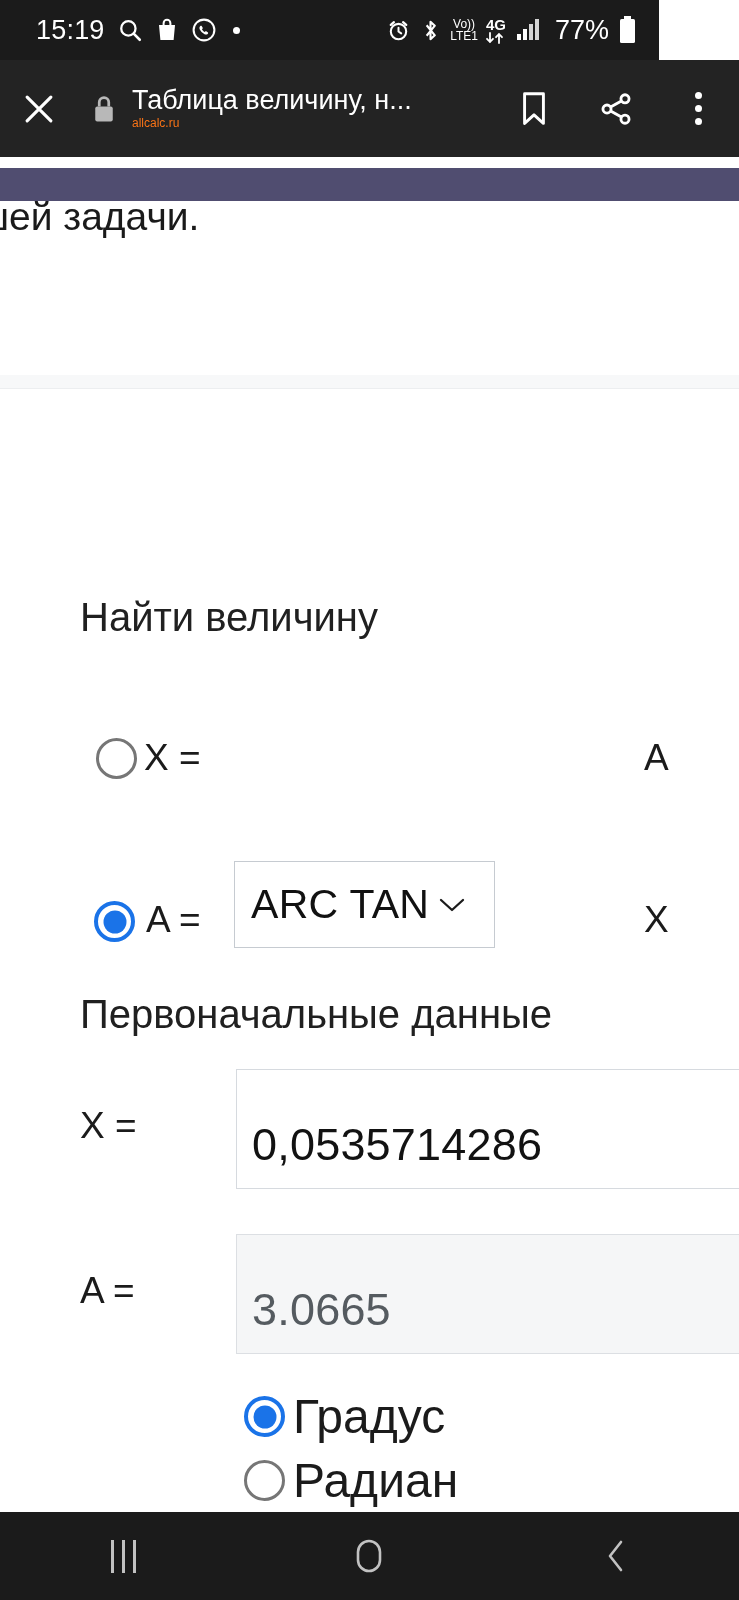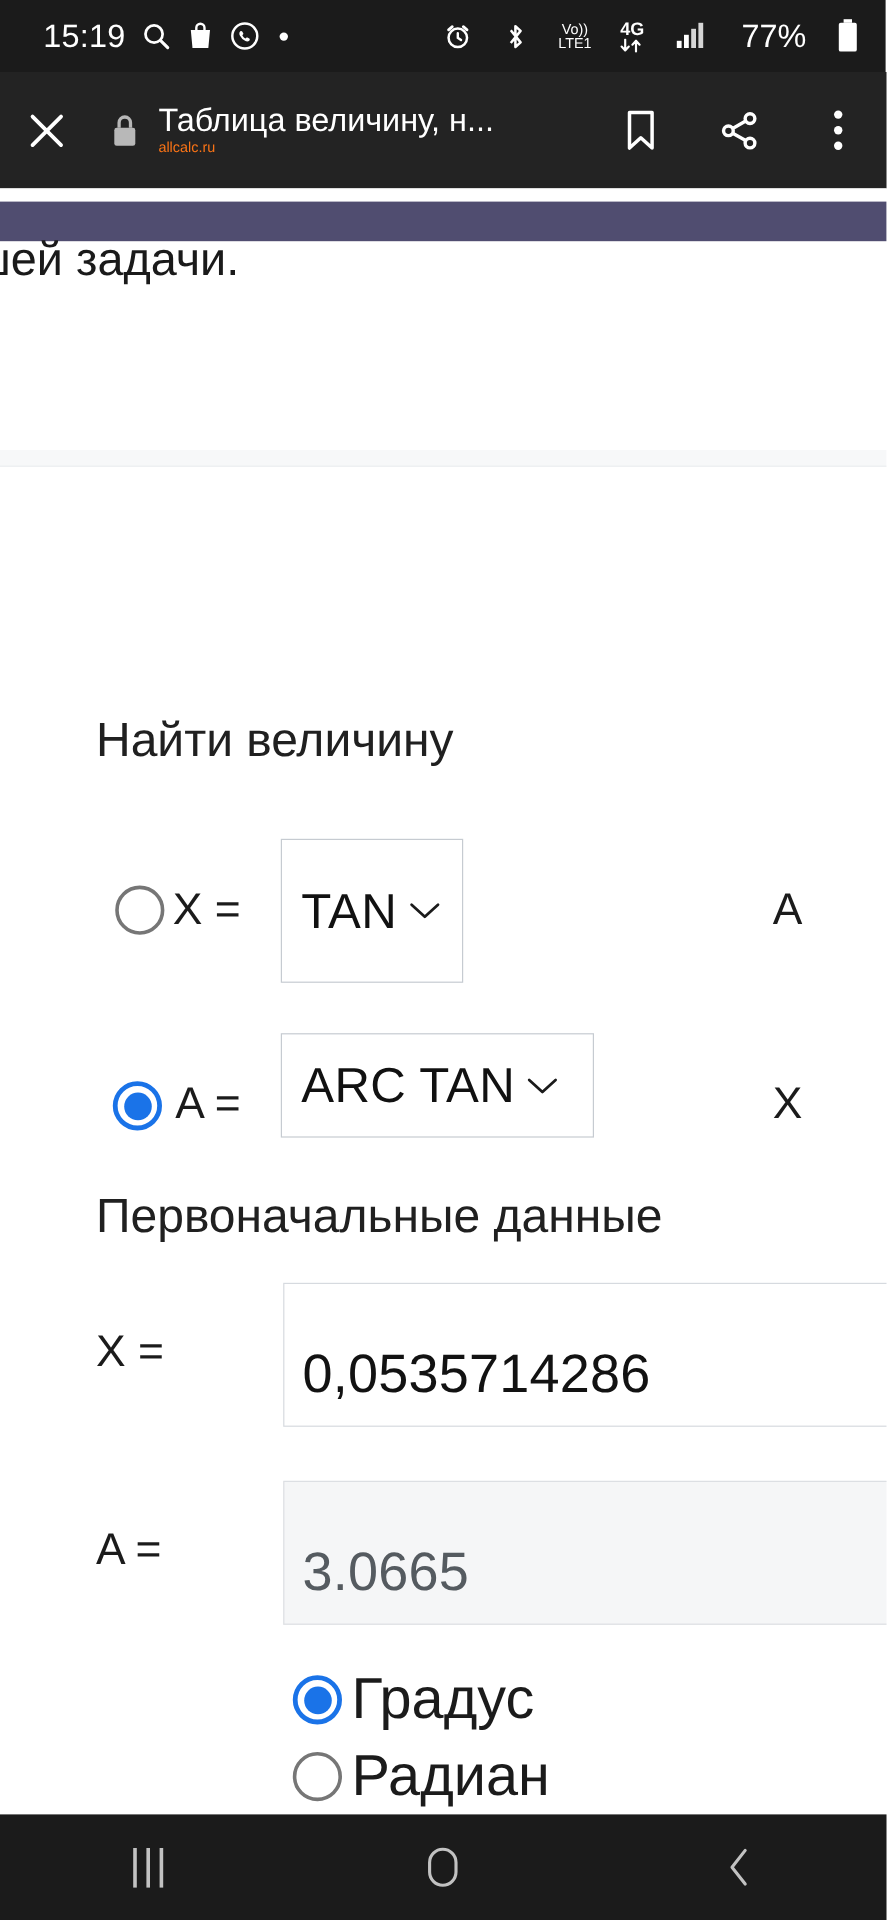--- a/index.html
+++ b/index.html
@@ -17,41 +17,41 @@
     width: 739px;
     height: 1600px;
     overflow: hidden;
     background: #ffffff;
   }
 
   
   .status-bar {
     position: absolute;
     left: 0; top: 0;
-    width: 738px; height: 60px;
+    width: 659px; height: 60px;
     background: #1b1b1b;
     display: flex;
     align-items: center;
     justify-content: space-between;
     padding: 0 22px 0 36px;
   }
   .status-left {
     display: flex;
     align-items: center;
     gap: 12px;
   }
   .status-clock {
     color: #ffffff;
     font-size: 27px;
     letter-spacing: 0.2px;
   }
   .status-right {
     display: flex;
     align-items: center;
-    gap: 25px;
+    gap: 9px;
   }
   .sb-icon { display: block; }
   .dot-sep {
     width: 7px; height: 7px;
     background: #ffffff;
     border-radius: 50%;
     margin-left: 4px;
   }
   .volte-block {
     display: flex;
@@ -491,26 +491,20 @@
 
     <div class="gray-divider"></div>
 
     <div class="calc">
 
       <div class="calc-heading heading-find">Найти величину</div>
 
       <div class="radio-row row-tan">
         <span class="radio"></span>
         <span class="eq-label">X =</span>
-        <div class="select-box select-tan">
-          <span class="select-text">TAN</span>
-          <svg class="chev" width="28" height="18" viewBox="0 0 28 18">
-            <path d="M3 4l11 10L25 4" fill="none" stroke="#1b1b1b" stroke-width="2.3" stroke-linecap="round" stroke-linejoin="round"></path>
-          </svg>
-        </div>
         <span class="tail-letter">A</span>
       </div>
 
       <div class="radio-row row-arctan">
         <span class="radio checked"></span>
         <span class="eq-label">A =</span>
         <div class="select-box select-arctan">
           <span class="select-text">ARC TAN</span>
           <svg class="chev" width="28" height="18" viewBox="0 0 28 18">
             <path d="M3 4l11 10L25 4" fill="none" stroke="#1b1b1b" stroke-width="2.3" stroke-linecap="round" stroke-linejoin="round"></path>

